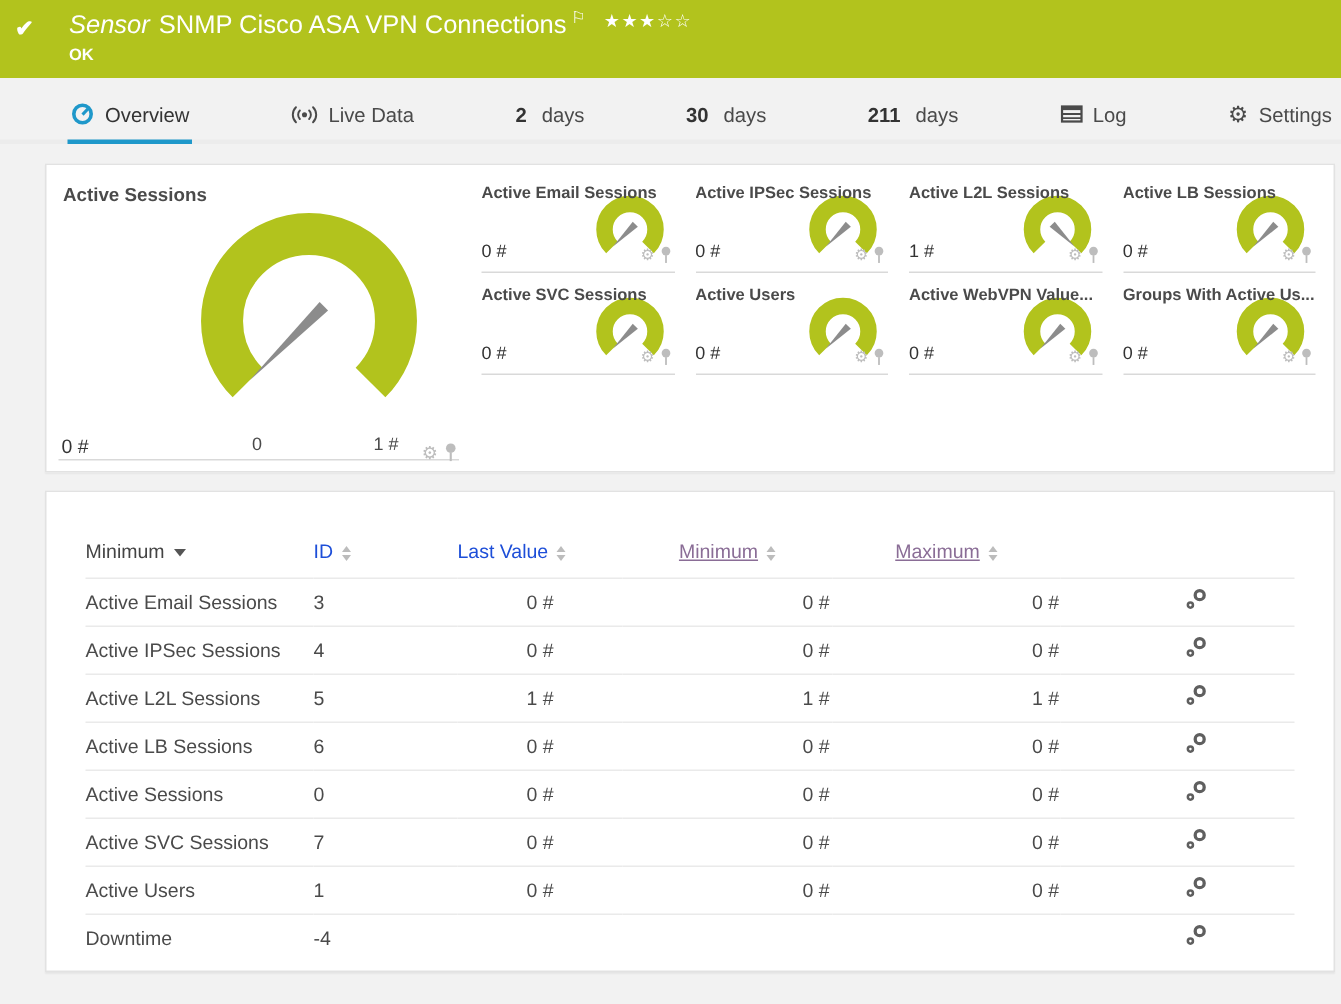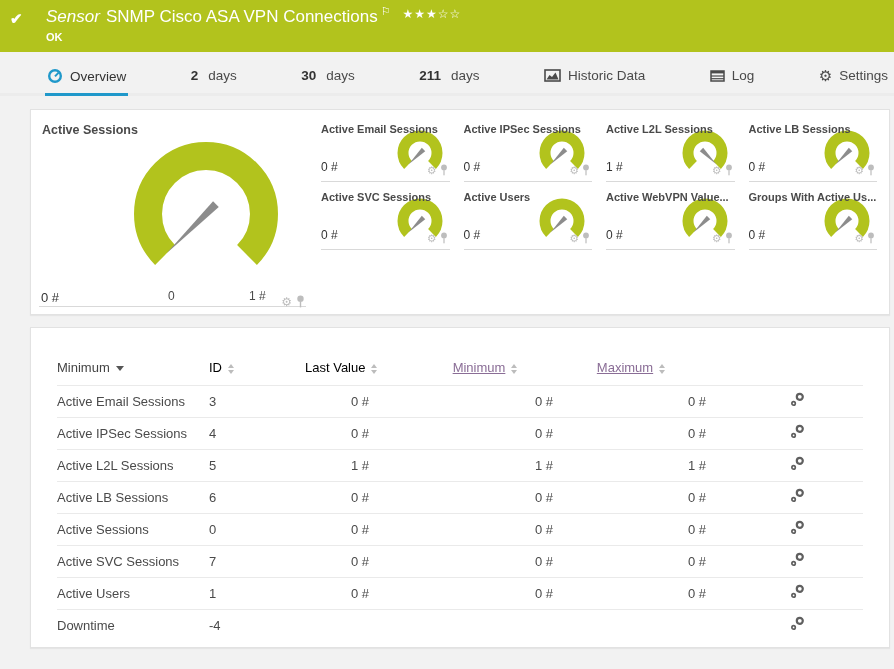--- a/index.html
+++ b/index.html
@@ -20,21 +20,21 @@
   }
   .topbar .check { position: absolute; left: 10px; top: 10px; font-size: 15px; font-weight: bold; }
   .title-row { position: absolute; left: 46px; top: 7px; font-size: 17px; white-space: nowrap; }
   .title-row .kind { font-style: italic; margin-right: 6px; margin-top: 16px; }
   .title-row .flag { font-size: 11px; position: relative; top: -7px; margin-left: 3px; }
   .title-row .stars { font-size: 12px; letter-spacing: 1px; position: relative; top: -4px; margin-left: 12px; }
   .topbar .status { position: absolute; left: 46px; top: 31px; font-size: 11px; font-weight: bold; }
 
   
   .tabbar {
-    display: flex; justify-content: space-between; align-items: flex-start;
+    display: flex; justify-content: space-between; align-items: center;
     padding: 0 4px 0 45px;
     border-bottom: 3px solid #ececec;
   }
   .tab {
     display: flex; align-items: center; gap: 7px;
     padding: 16px 2px 9px 2px;
     margin-bottom: -3px;
     border-bottom: 3px solid transparent;
     font-size: 13.5px; color: #4a4a4a;
     cursor: pointer; white-space: nowrap;
@@ -84,21 +84,21 @@
     white-space: nowrap; overflow: hidden; z-index: 2;
   }
   .tile svg.mini { position: absolute; right: 2px; top: 7px; }
   .tile-value { position: absolute; left: 0; bottom: 7px; font-size: 12px; color: #333; }
   .tile-icons { position: absolute; right: 2px; bottom: 5px; display: flex; align-items: center; gap: 3px; }
   .tile-icons .gear { font-size: 10.5px; }
 
   
   table { width: 100%; border-collapse: collapse; font-size: 13px; }
   th {
-    font-weight: normal; text-align: left; color: #000000;
+    font-weight: normal; text-align: left; color: #1d4ed8;
     padding: 12px 0 10px 0; white-space: nowrap;
   }
   th.sorted { color: #444; }
   th.minmax { color: var(--header-link, #8a6d96); text-align: center; text-decoration: underline; }
   td { padding: 6px 0 7px 0; border-top: 1px solid #eaeaea; color: #4a4a4a; }
   td.r { text-align: right; }
   td.c-last { padding-right: 46px; }
   td.c-min  { padding-right: 2px; }
   td.c-max  { padding-right: 1px; }
   td.c-set  { text-align: center; padding-left: 24px; }
@@ -129,37 +129,37 @@
 
 <nav class="tabbar">
   <div class="tab active">
     <svg class="tabicon" width="16" height="16" viewBox="0 0 16 16">
       <circle cx="8" cy="8" r="5.8" fill="none" stroke="#1f98ca" stroke-width="2.4"></circle>
       <line x1="8" y1="8.4" x2="11.6" y2="4.6" stroke="#1f98ca" stroke-width="2"></line>
     </svg>
     <span>Overview</span>
   </div>
   <div class="tab">
+    <svg class="tabicon" width="18" height="13" viewBox="0 0 18 13">
+      <circle cx="9" cy="6.5" r="1.7" fill="#4a4a4a"></circle>
+      <path d="M5.9 3.7 a4 4 0 0 0 0 5.6 M3.3 1.5 a7 7 0 0 0 0 10 M12.1 3.7 a4 4 0 0 1 0 5.6 M14.7 1.5 a7 7 0 0 1 0 10" fill="none" stroke="#4a4a4a" stroke-width="1.3" stroke-linecap="round"></path>
+    </svg>
+    <span>Live Data</span>
+  </div>
+  <div class="tab">
     <span class="num">2</span>
     <span>days</span>
   </div>
   <div class="tab">
     <span class="num">30</span>
     <span>days</span>
   </div>
   <div class="tab">
     <span class="num">211</span>
     <span>days</span>
-  </div>
-  <div class="tab">
-    <svg class="tabicon" width="17" height="13" viewBox="0 0 17 13">
-      <rect x="1" y="1" width="15" height="11" fill="none" stroke="#4a4a4a" stroke-width="1.6"></rect>
-      <path d="M2.5 10.5 L5.5 6 L8 8 L11.5 3.5 L14.5 10.5 Z" fill="#4a4a4a"></path>
-    </svg>
-    <span>Historic Data</span>
   </div>
   <div class="tab">
     <svg class="tabicon" width="15" height="12" viewBox="0 0 15 12">
       <rect x="1" y="1" width="13" height="10" fill="none" stroke="#4a4a4a" stroke-width="1.5"></rect>
       <rect x="1" y="1" width="13" height="2.4" fill="#4a4a4a"></rect>
       <line x1="1" y1="6" x2="14" y2="6" stroke="#4a4a4a" stroke-width="1.2"></line>
       <line x1="1" y1="8.7" x2="14" y2="8.7" stroke="#4a4a4a" stroke-width="1.2"></line>
     </svg>
     <span>Log</span>
   </div>

